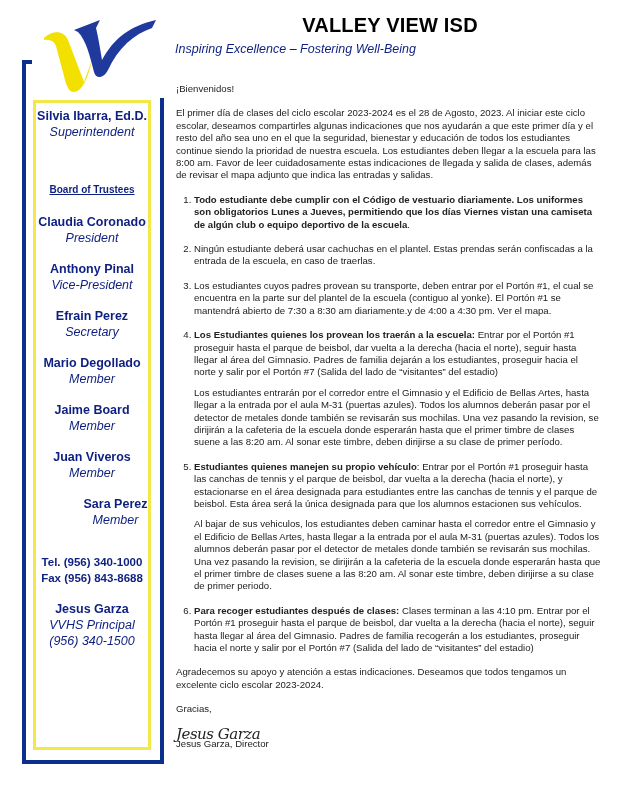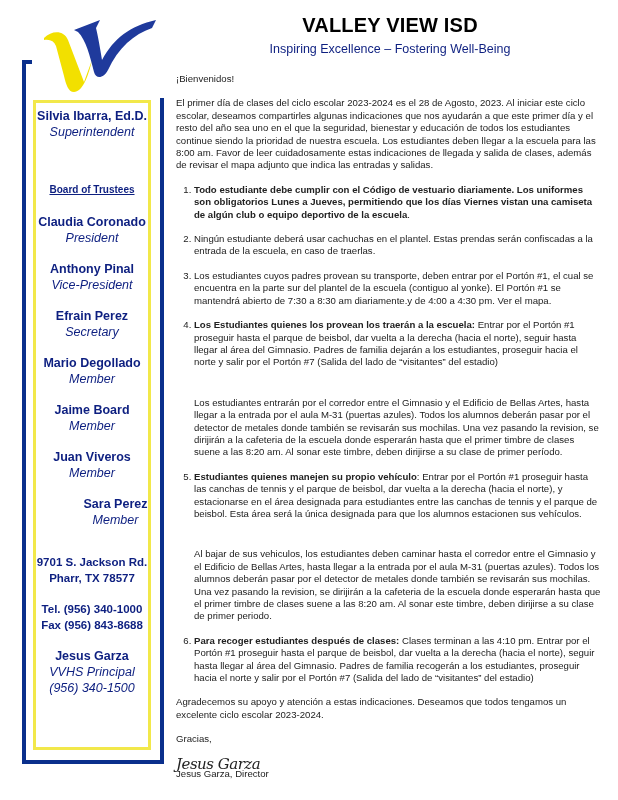--- a/index.html
+++ b/index.html
@@ -10,26 +10,26 @@
   .frame-right { position:absolute; left:160px; top:98px; width:4px; height:666px; background:#0a2f8c; }
   .frame-bottom { position:absolute; left:22px; top:760px; width:142px; height:4px; background:#0a2f8c; border-radius:0 0 2px 2px; }
   .yellow-box { position:absolute; left:33px; top:100px; width:118px; height:650px; border:3px solid #f2e84a; box-sizing:border-box; }
   .side { position:absolute; left:33px; top:100px; width:118px; text-align:center; color:#0d1f80; font-size:12.5px; line-height:16px; }
   .side .name { font-weight:bold; }
   .side .role { font-style:italic; }
   .side .blk { margin-bottom:15px; }
   .side .board { font-weight:bold; text-decoration:underline; font-size:10px; margin:42px 0 16px 0; }
   .side .addr { font-weight:bold; font-size:11.5px; line-height:16px; }
   .hdr-title { position:absolute; left:175px; top:14px; width:430px; text-align:center; font-weight:bold; font-size:20px; color:#000000; letter-spacing:0.2px; }
-  .hdr-sub { position:absolute; left:175px; top:42px; width:430px; text-align:center; font-size:12.5px; color:#0d1f80; }
+  .hdr-sub { position:absolute; left:175px; top:42px; width:430px; font-style:italic; font-size:12.5px; color:#0d1f80; }
   .body { position:absolute; left:176px; top:73px; width:425px; font-size:9.6px; line-height:12.4px; color:#222; }
-  .body p { margin:0 0 12px 0; }
+  .body p { margin:10px 0 12px 0; }
   .body ol { margin:0 0 8px 0; padding-left:18px; }
   .body li { margin-bottom:12px; padding-left:0; }
-  .body li p { margin:28px 0 0 0; }
+  .body li p { margin:8px 0 0 0; }
   .b { font-weight:bold; }
   .sig { font-family:"DejaVu Serif", serif; font-style:italic; font-size:15px; color:#222; margin:8px 0 -2px 0; letter-spacing:-0.5px; }
 </style>
 </head>
 <body>
 
 <svg class="logo" viewBox="0 0 120 90">
   <path d="M6 30 C 14 22, 26 22, 30 32 L 46 74 L 54 52 C 50 70, 44 84, 36 84 C 30 84, 28 76, 26 68 L 18 38 C 16 33, 12 31, 6 32 Z" fill="#f2e000"></path>
   <path d="M36 22 L 62 12 L 58 20 C 60 28, 62 40, 64 52 C 76 30, 92 18, 118 12 L 114 20 C 96 26, 80 40, 70 62 C 66 70, 58 72, 56 64 C 52 48, 48 32, 40 24 Z" fill="#1f3a9c"></path>
 </svg>
@@ -71,24 +71,20 @@
   </div>
   <div class="blk">
     <div class="name">Juan Viveros</div>
     <div class="role">Member</div>
   </div>
   <div class="blk" style="margin-bottom:26px;padding-left:47px;">
     <div class="name">Sara Perez</div>
     <div class="role">Member</div>
   </div>
   <div class="blk addr">
-    <div>9701 S. Jackson Rd.</div>
-    <div>Pharr, TX  78577</div>
-  </div>
-  <div class="blk addr">
     <div>Tel. (956) 340-1000</div>
     <div>Fax (956) 843-8688</div>
   </div>
   <div class="blk">
     <div class="name">Jesus Garza</div>
     <div class="role">VVHS Principal</div>
     <div class="role">(956) 340-1500</div>
   </div>
 </div>
 

